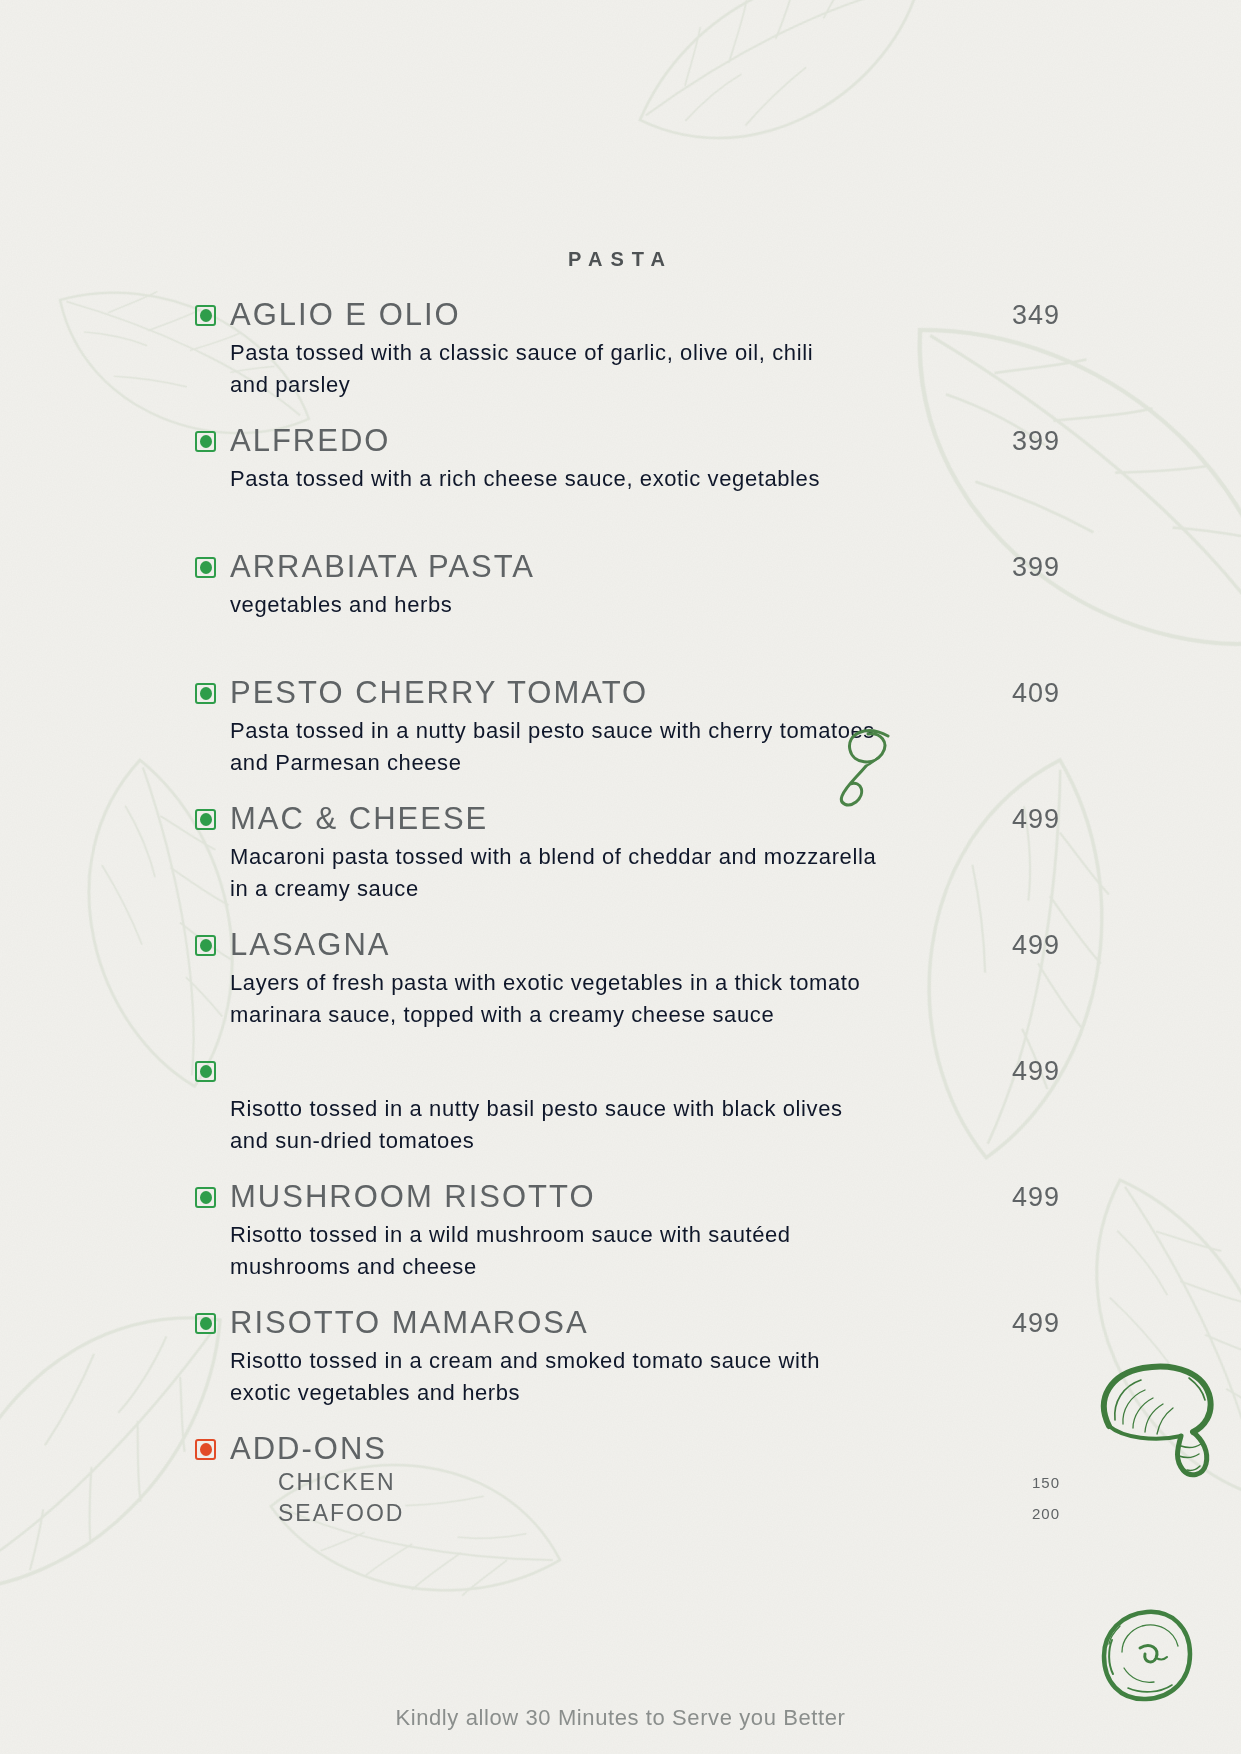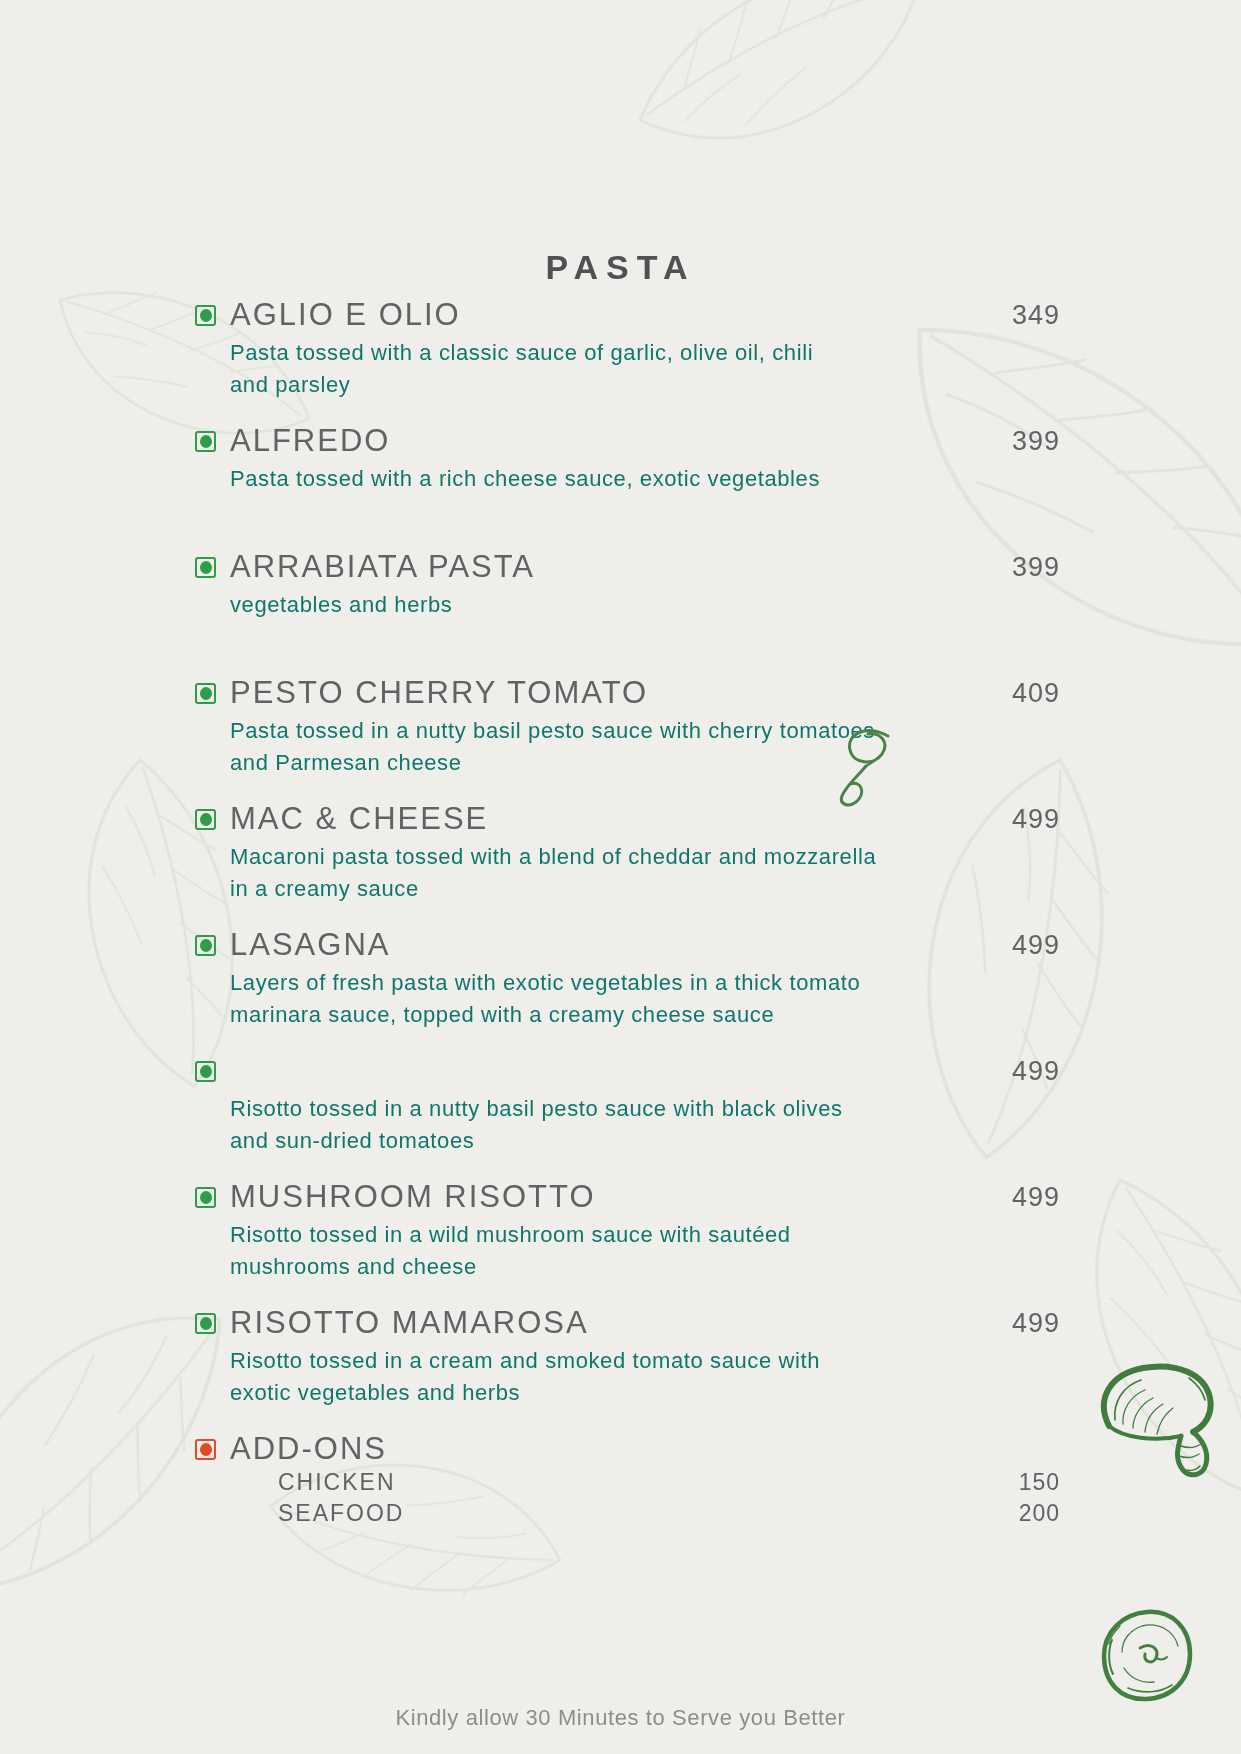--- a/index.html
+++ b/index.html
@@ -9,43 +9,43 @@
     margin:0 auto;
     background:#f2f1ed;
     overflow:hidden;
     font-family:"Liberation Sans", sans-serif;
     box-shadow:inset 16px -12px 34px rgba(96,96,84,0.07), inset 0 10px 26px rgba(96,96,84,0.04);
   }
   .bg{position:absolute;inset:0;}
   .menu-title{
     position:absolute;left:0;top:248px;width:100%;
     text-align:center;
-    font-size:34px;font-weight:700;letter-spacing:8px;
+    font-size:20px;font-weight:700;letter-spacing:8px;
     color:#4e5254;
   }
   .items{position:absolute;left:195px;top:300px;width:865px;}
   .item{height:126px;}
   .item-head{display:flex;align-items:center;line-height:30px;height:30px;}
   .fssai{
     flex:none;width:17px;height:17px;border:2px solid #2e9d4a;border-radius:3px;
     display:flex;align-items:center;justify-content:center;margin-right:14px;
   }
   .fssai .dot{width:12px;height:13px;border-radius:50%;background:#2e9d4a;}
   .fssai.non-veg{border-color:#e24b27;}
   .fssai.non-veg .dot{background:#e24b27;}
   .item-name{flex:none;font-size:31px;letter-spacing:2px;color:#5f6365;}
   .spacer{flex:1;}
   .item-price{flex:none;font-size:27px;letter-spacing:1px;color:#5f6365;}
   .item-desc{margin-left:35px;margin-top:7px;}
-  .desc-line{font-size:22px;line-height:32px;letter-spacing:0.6px;color:#0f766e;white-space:nowrap;}
+  .desc-line{font-size:22px;line-height:32px;letter-spacing:0.6px;color:#0f172a;white-space:nowrap;}
   .addons{position:absolute;left:195px;top:1434px;width:865px;}
   .addon-options{margin-left:35px;margin-top:3px;}
   .addon-row{display:flex;align-items:center;line-height:31px;height:31px;}
   .addon-name{flex:none;font-size:23px;letter-spacing:2px;color:#5f6365;margin-left:48px;}
-  .addon-price{flex:none;font-size:23px;letter-spacing:1px;color:#5f6365;}
+  .addon-price{flex:none;font-size:15px;letter-spacing:1px;color:#5f6365;}
   .footer{
     position:absolute;left:0;top:1645px;width:100%;
     text-align:center;color:#8a8e8c;font-size:22px;line-height:29px;letter-spacing:0.6px;
     white-space:pre;
   }
   .deco{position:absolute;}
   .deco svg{display:block;}
 </style>
 </head>
 <body>

